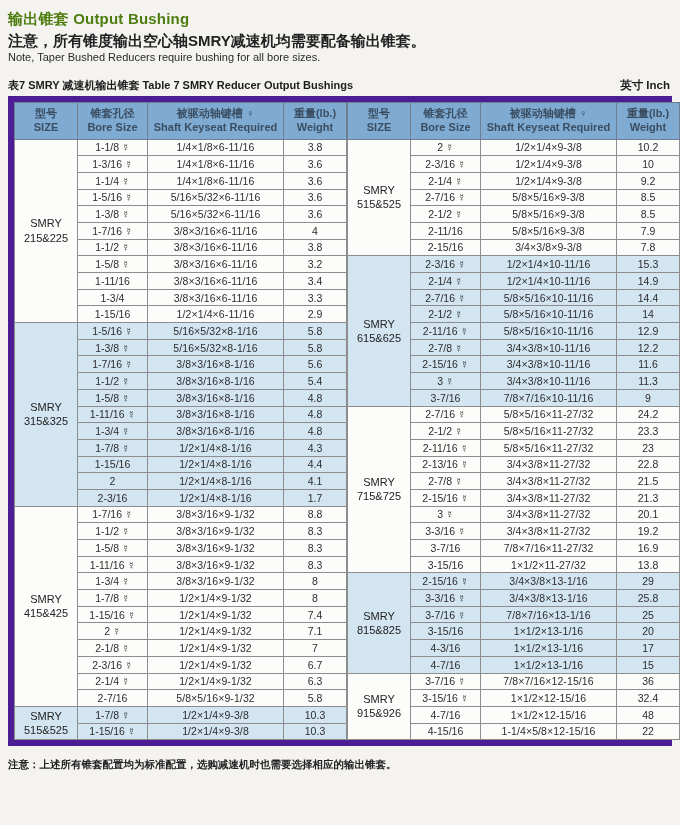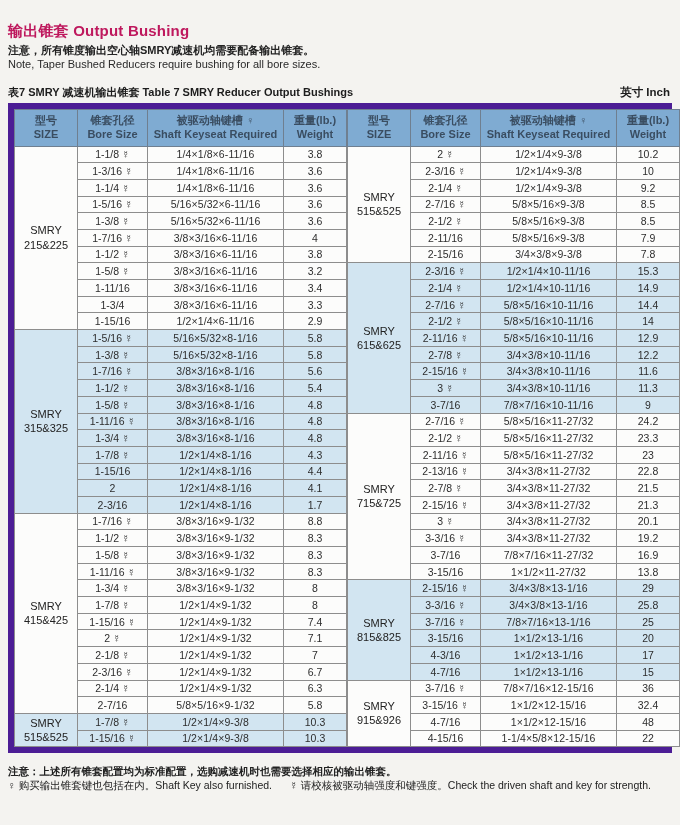--- a/index.html
+++ b/index.html
@@ -5,22 +5,22 @@
   * { box-sizing: border-box; }
   html, body { margin: 0; padding: 0; }
   body {
     width: 680px; height: 825px;
     background: #f4f3f0;
     font-family: "Liberation Sans", "DejaVu Sans", sans-serif;
     color: #2d2d2d;
   }
   .page { width: 680px; height: 825px; padding: 6px 8px 4px; }
 
-  .doc-title { margin: 16px 0 3px; font-size: 15px; font-weight: bold; color: #be185d; letter-spacing: .2px; }
-  .doc-note-zh { font-size: 11px; font-weight: bold; color: #222; line-height: 1.25; }
+  .doc-title { margin: 4px 0 3px; font-size: 15px; font-weight: bold; color: #4d7c0f; letter-spacing: .2px; }
+  .doc-note-zh { font-size: 15px; font-weight: bold; color: #222; line-height: 1.25; }
   .doc-note-en { font-size: 11px; color: #2a2a2a; line-height: 1.25; }
 
   .caption-row { display: flex; justify-content: space-between; align-items: flex-end; margin-top: 13px; margin-bottom: 3px; }
   .caption { font-size: 11px; font-weight: bold; color: #1c1c1c; }
   .unit { font-size: 11.5px; font-weight: bold; color: #1c1c1c; padding-right: 2px; }
 
   .tables { display: flex; border: 6px solid #4c1d95; background: #fcfcfb; width: 664px; }
   table { border-collapse: collapse; table-layout: fixed; width: 332px; }
   .tables table + table { border-left: 1px solid #5d5d5d; }
 
@@ -515,16 +515,15 @@
             <td class="keyseat-cell">1-1/4×5/8×12-15/16</td>
             <td class="weight-cell">22</td>
           </tr>
         </tbody>
       </table>
 
   </div>
 
   <div class="footnotes">
     <div class="fn-zh">注意：上述所有锥套配置均为标准配置，选购减速机时也需要选择相应的输出锥套。</div>
-    <div><span>♀ 购买输出锥套键也包括在内。Shaft Key also furnished.</span><span class="fn-gap"></span><span>☿ 请校核被驱动轴强度和键强度。Check the driven shaft and key for strength.</span></div>
   </div>
 
 </div>
 
 </body></html>

